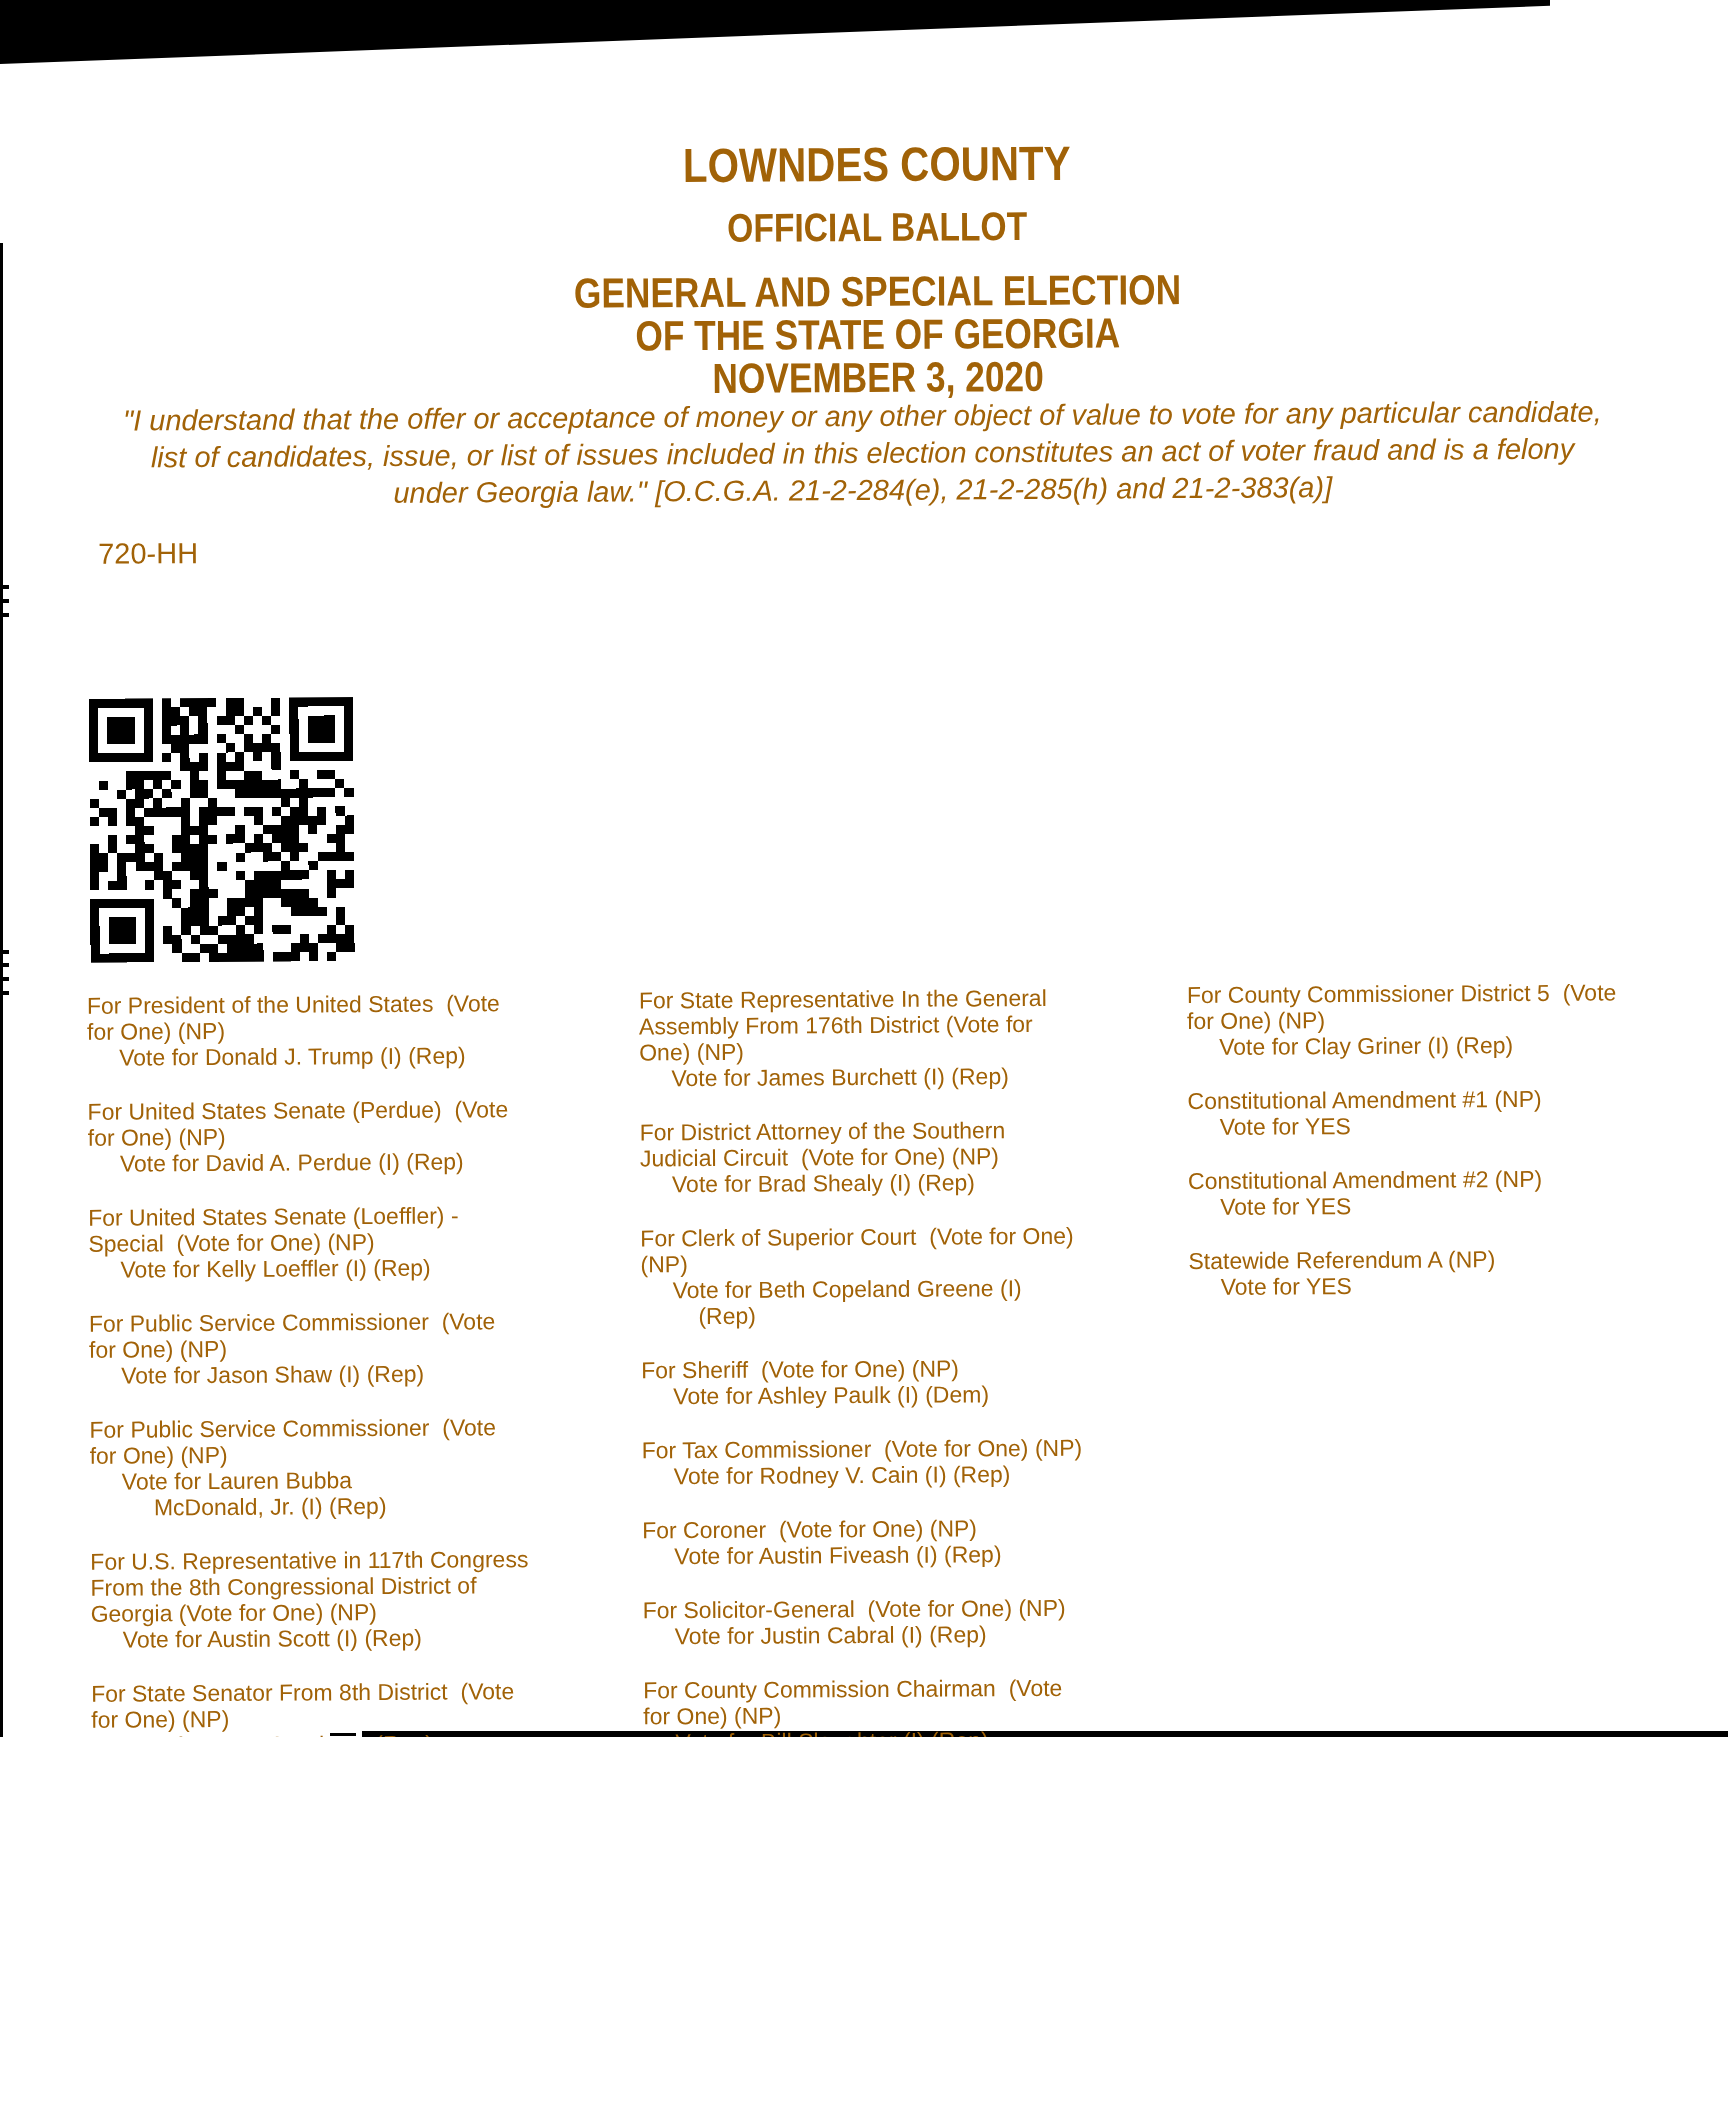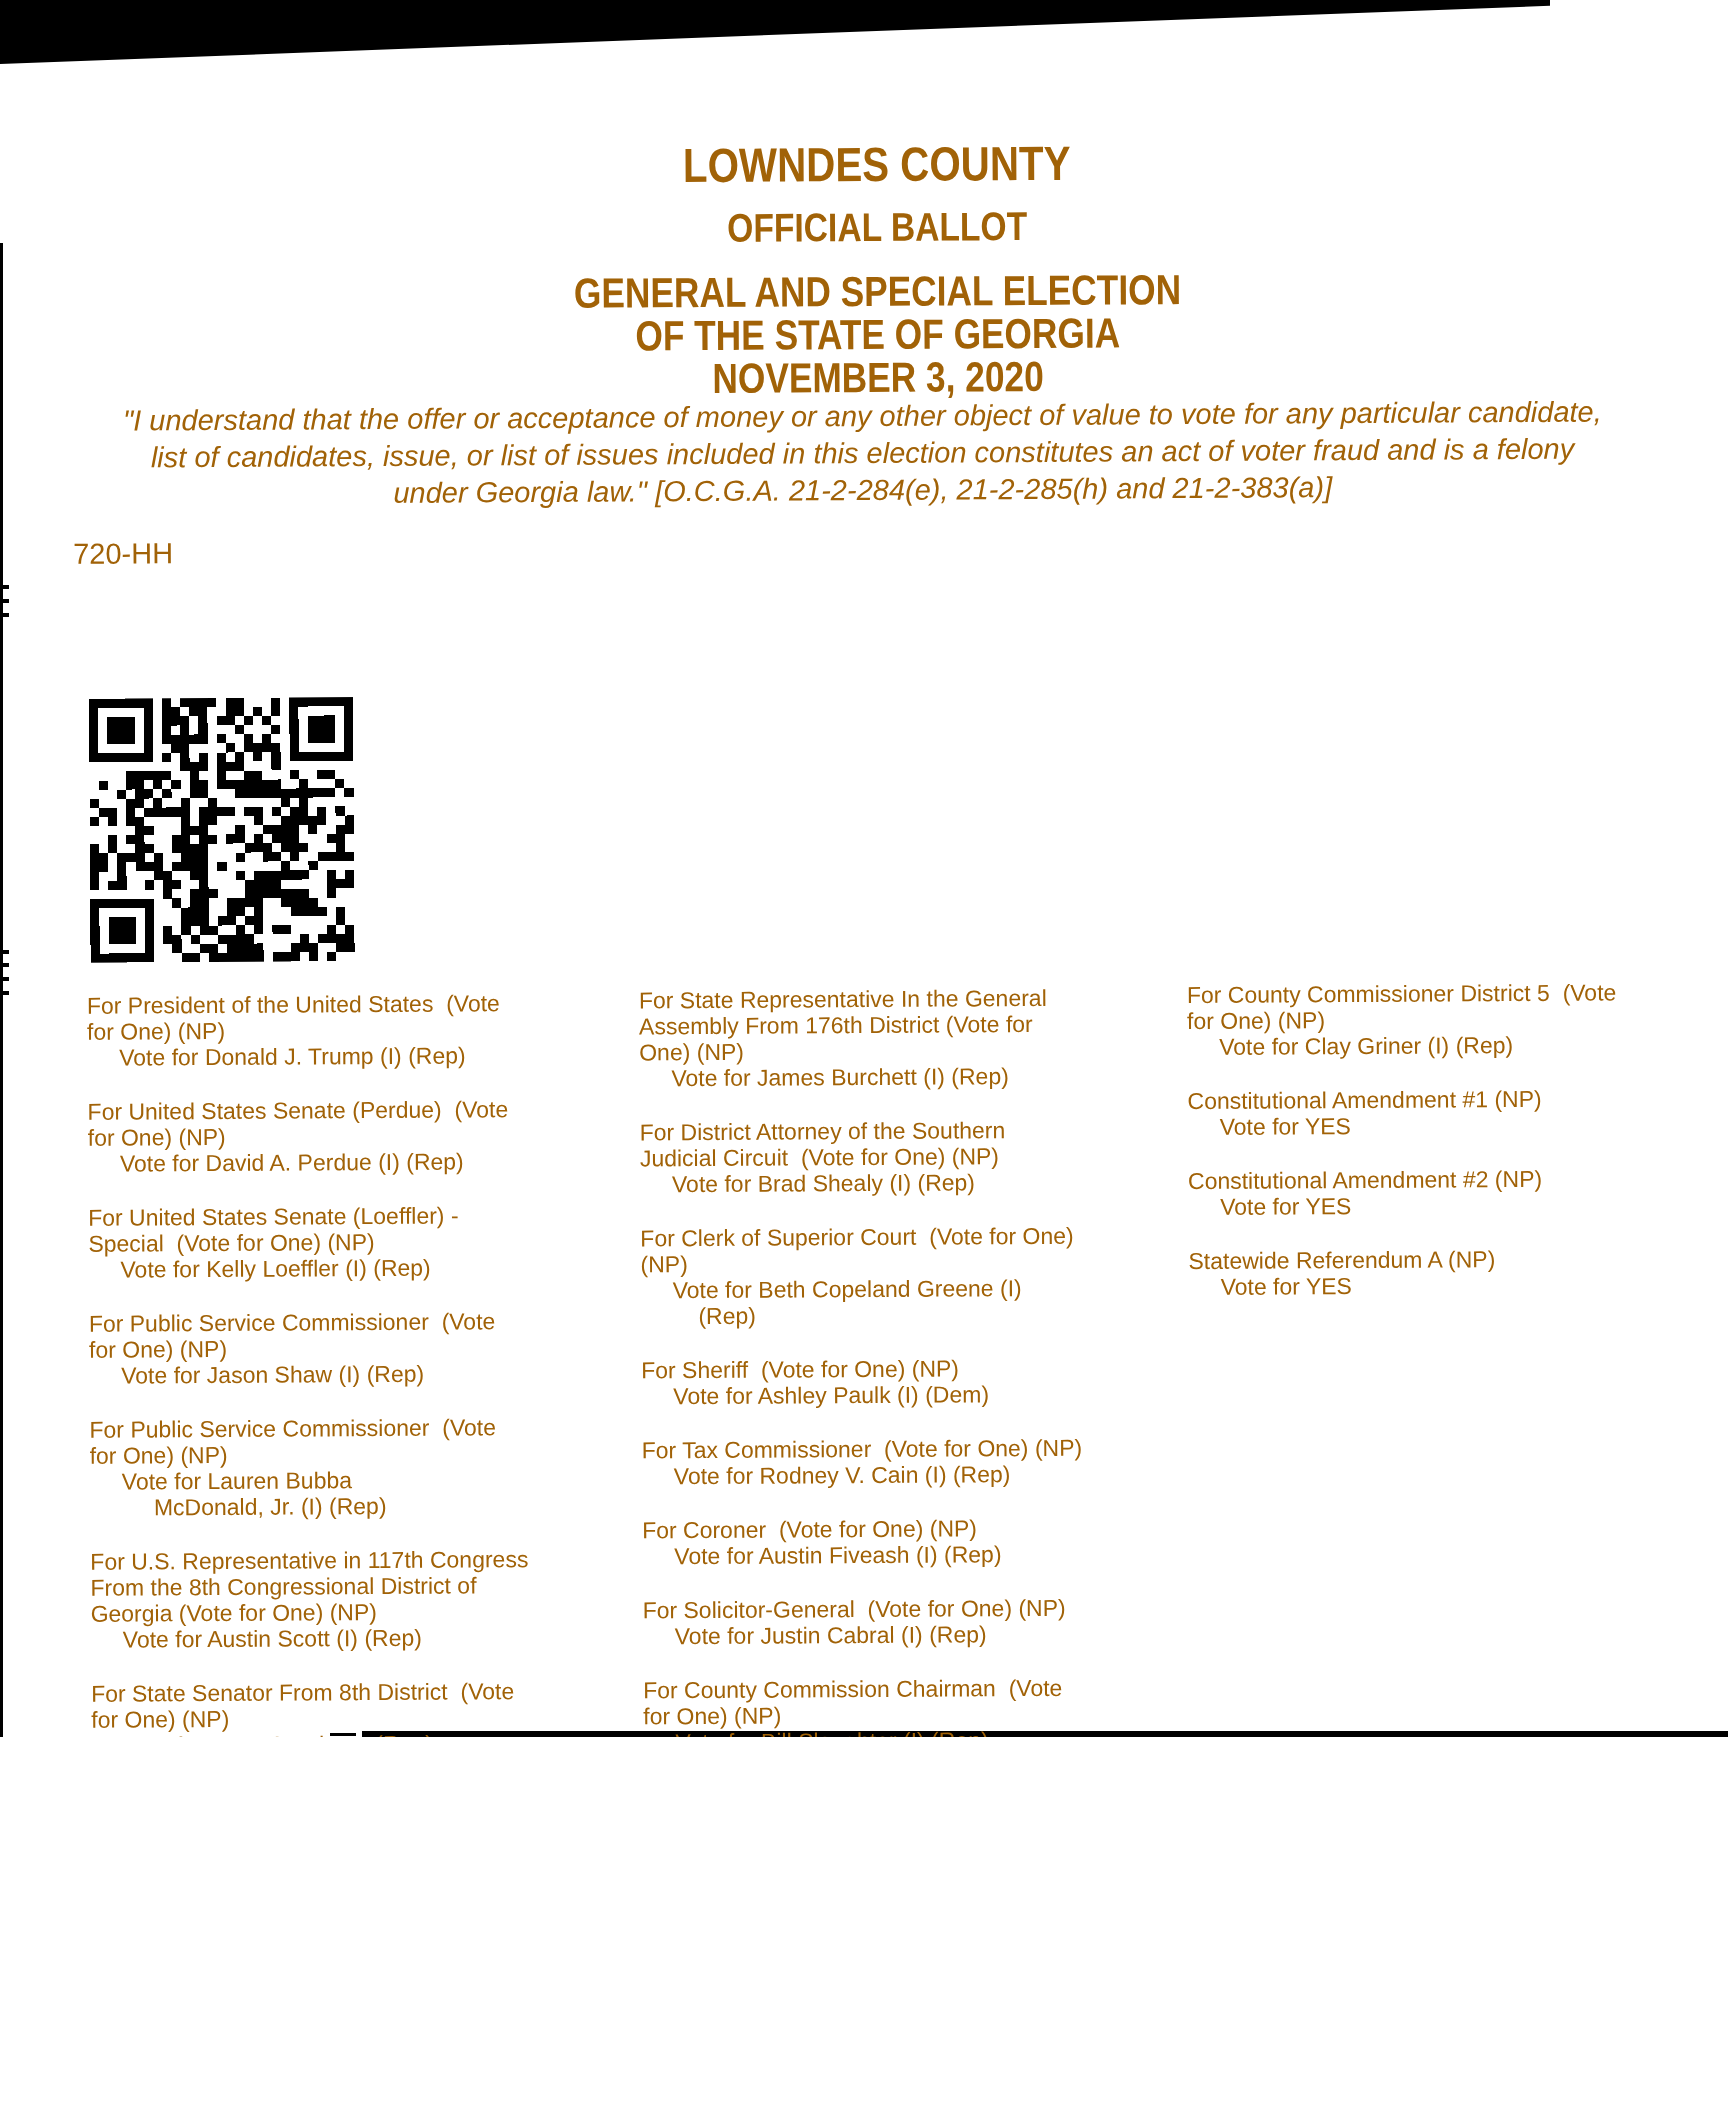--- a/index.html
+++ b/index.html
@@ -25,21 +25,21 @@
   .header{position:absolute;top:140px;left:32px;right:0;text-align:center;font-weight:bold;transform:scaleX(0.84);}
   .h-county{font-size:48px;line-height:50px;}
   .h-official{font-size:40px;line-height:42px;margin-top:16px;}
   .h-gen{font-size:42px;line-height:43px;margin-top:22px;}
   .h-state,.h-date{font-size:42px;line-height:43px;}
   .disclaimer{
     position:absolute;top:398px;left:0;right:0;
     text-align:center;font-style:italic;
     font-size:29px;line-height:37px;white-space:pre-line;
   }
-  .style-code{position:absolute;left:74px;top:533px;font-size:29px;}
+  .style-code{position:absolute;left:99px;top:533px;font-size:29px;}
   .qr{position:absolute;left:84px;top:694px;}
   .col{position:absolute;font-size:23px;line-height:26px;}
   .col-1{left:85px;top:988px;width:548px;}
   .col-2{left:637px;top:986px;width:538px;}
   .col-3{left:1185px;top:984px;width:548px;}
   .contest{margin-bottom:28px;}
   .c-title{white-space:pre-wrap;}
   .c-vote{white-space:pre-wrap;margin-left:32px;}
   .page-number{position:absolute;top:1797px;left:62px;right:0;text-align:center;font-size:25px;}
 </style>

